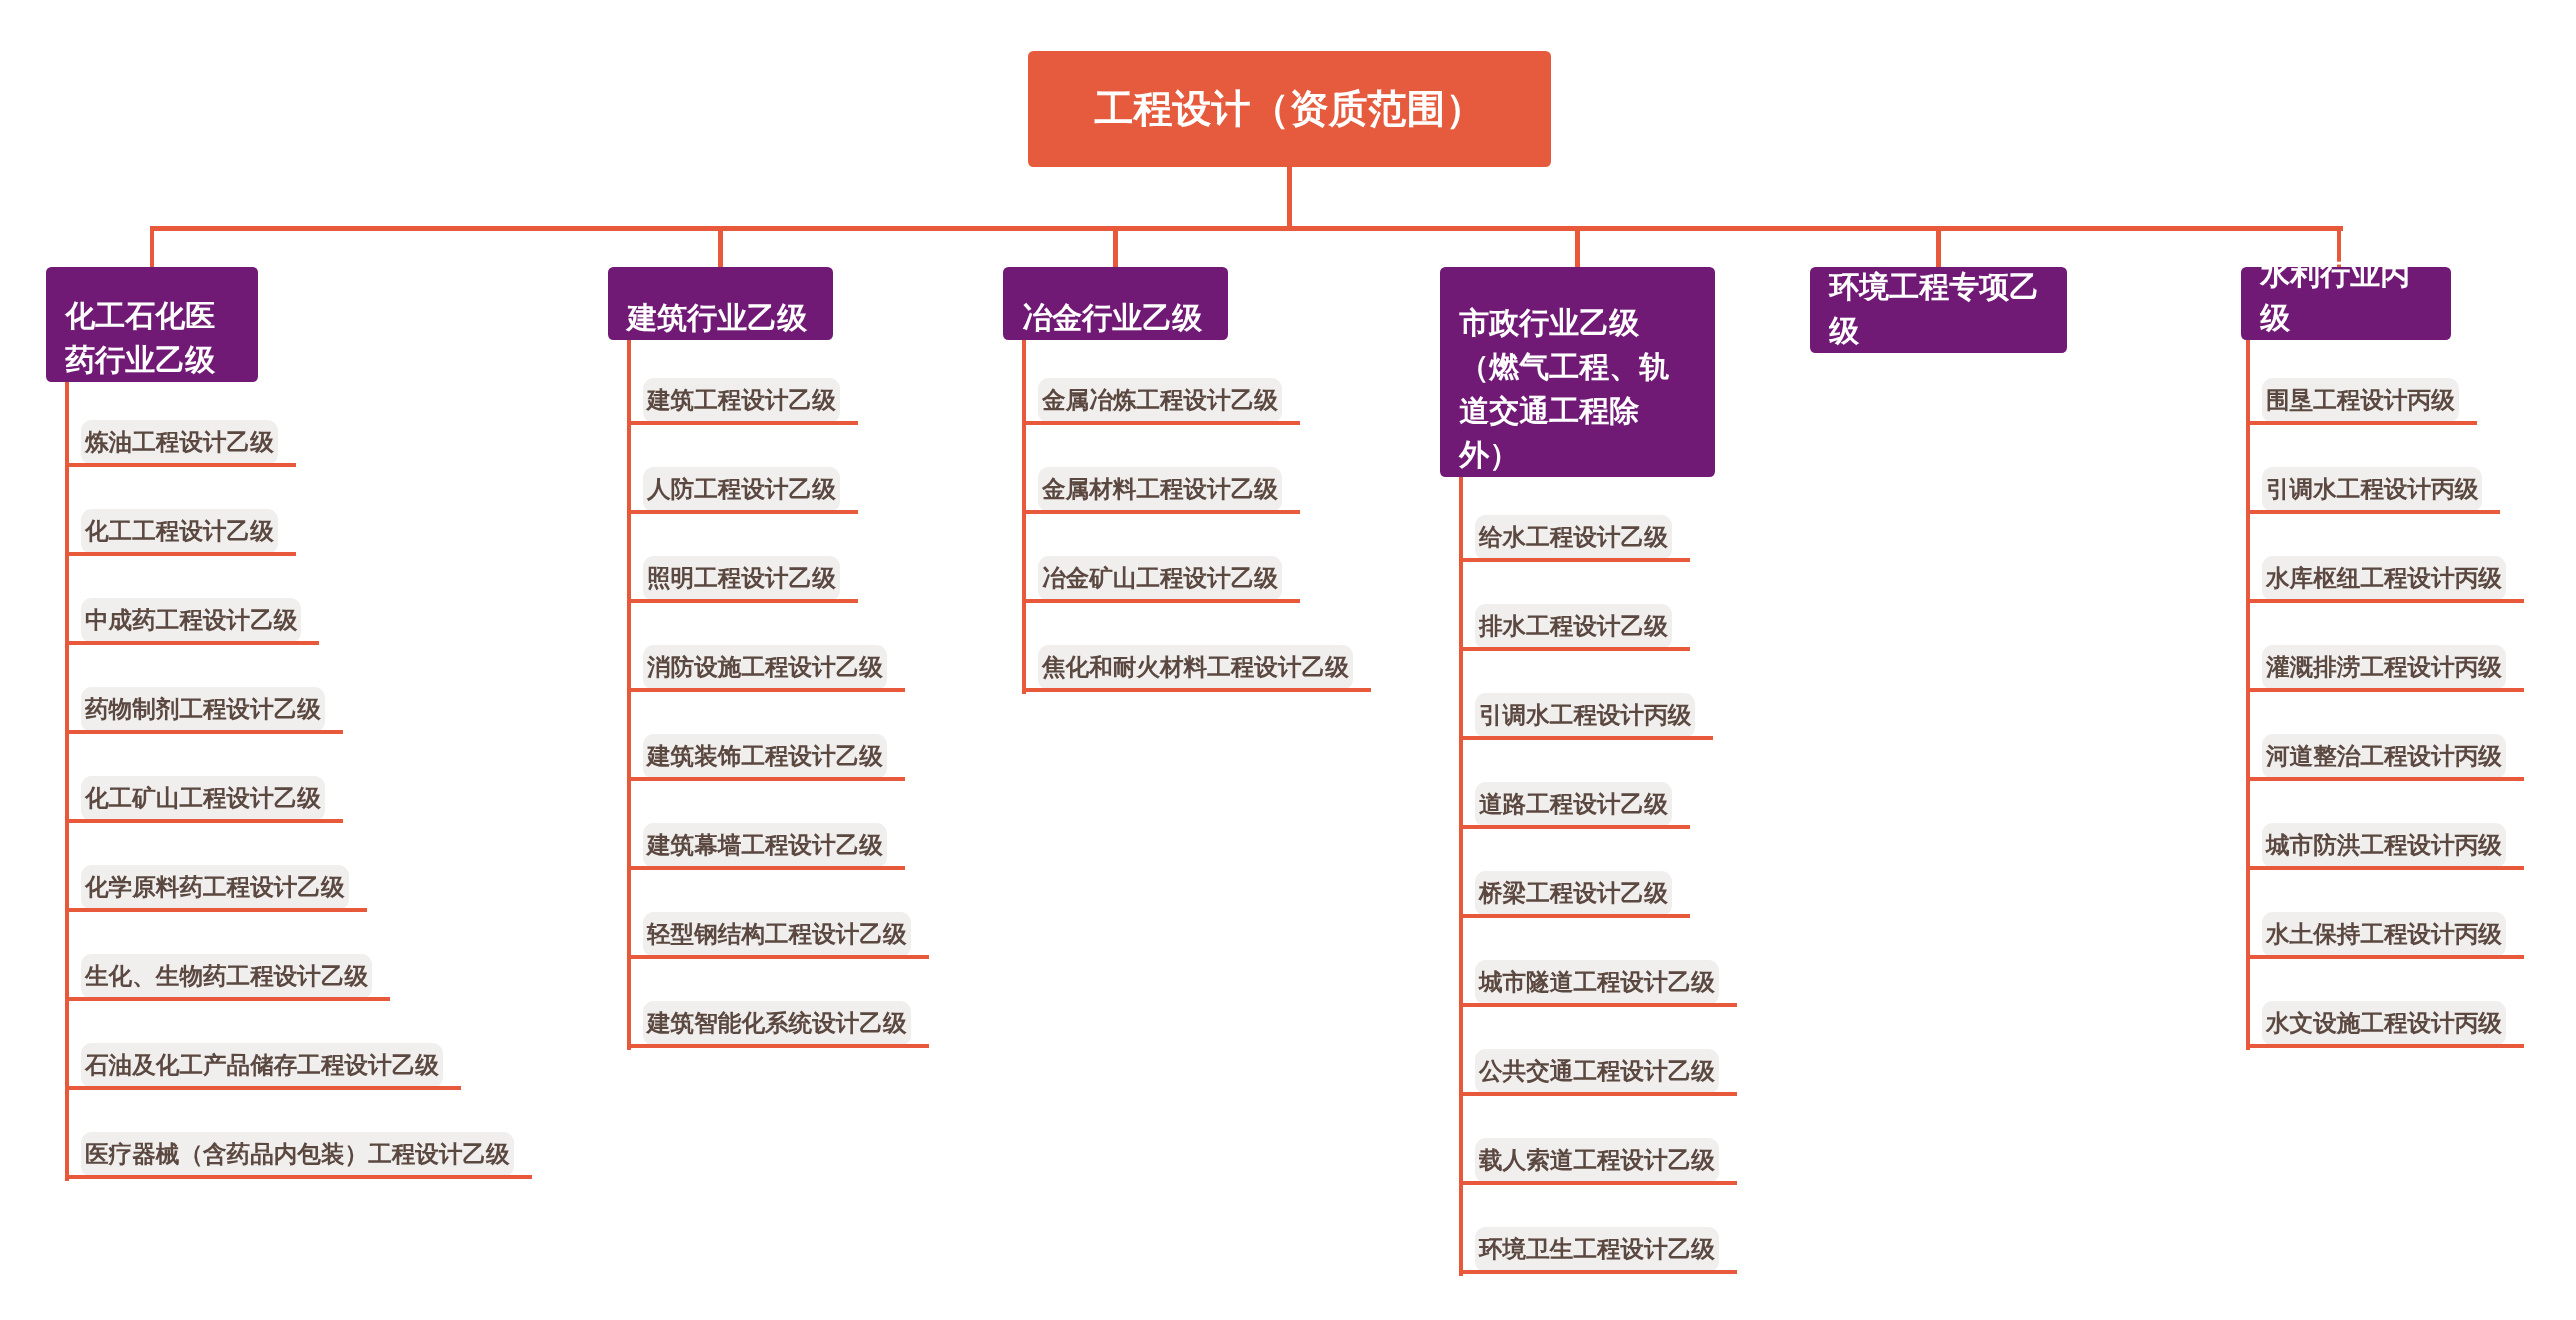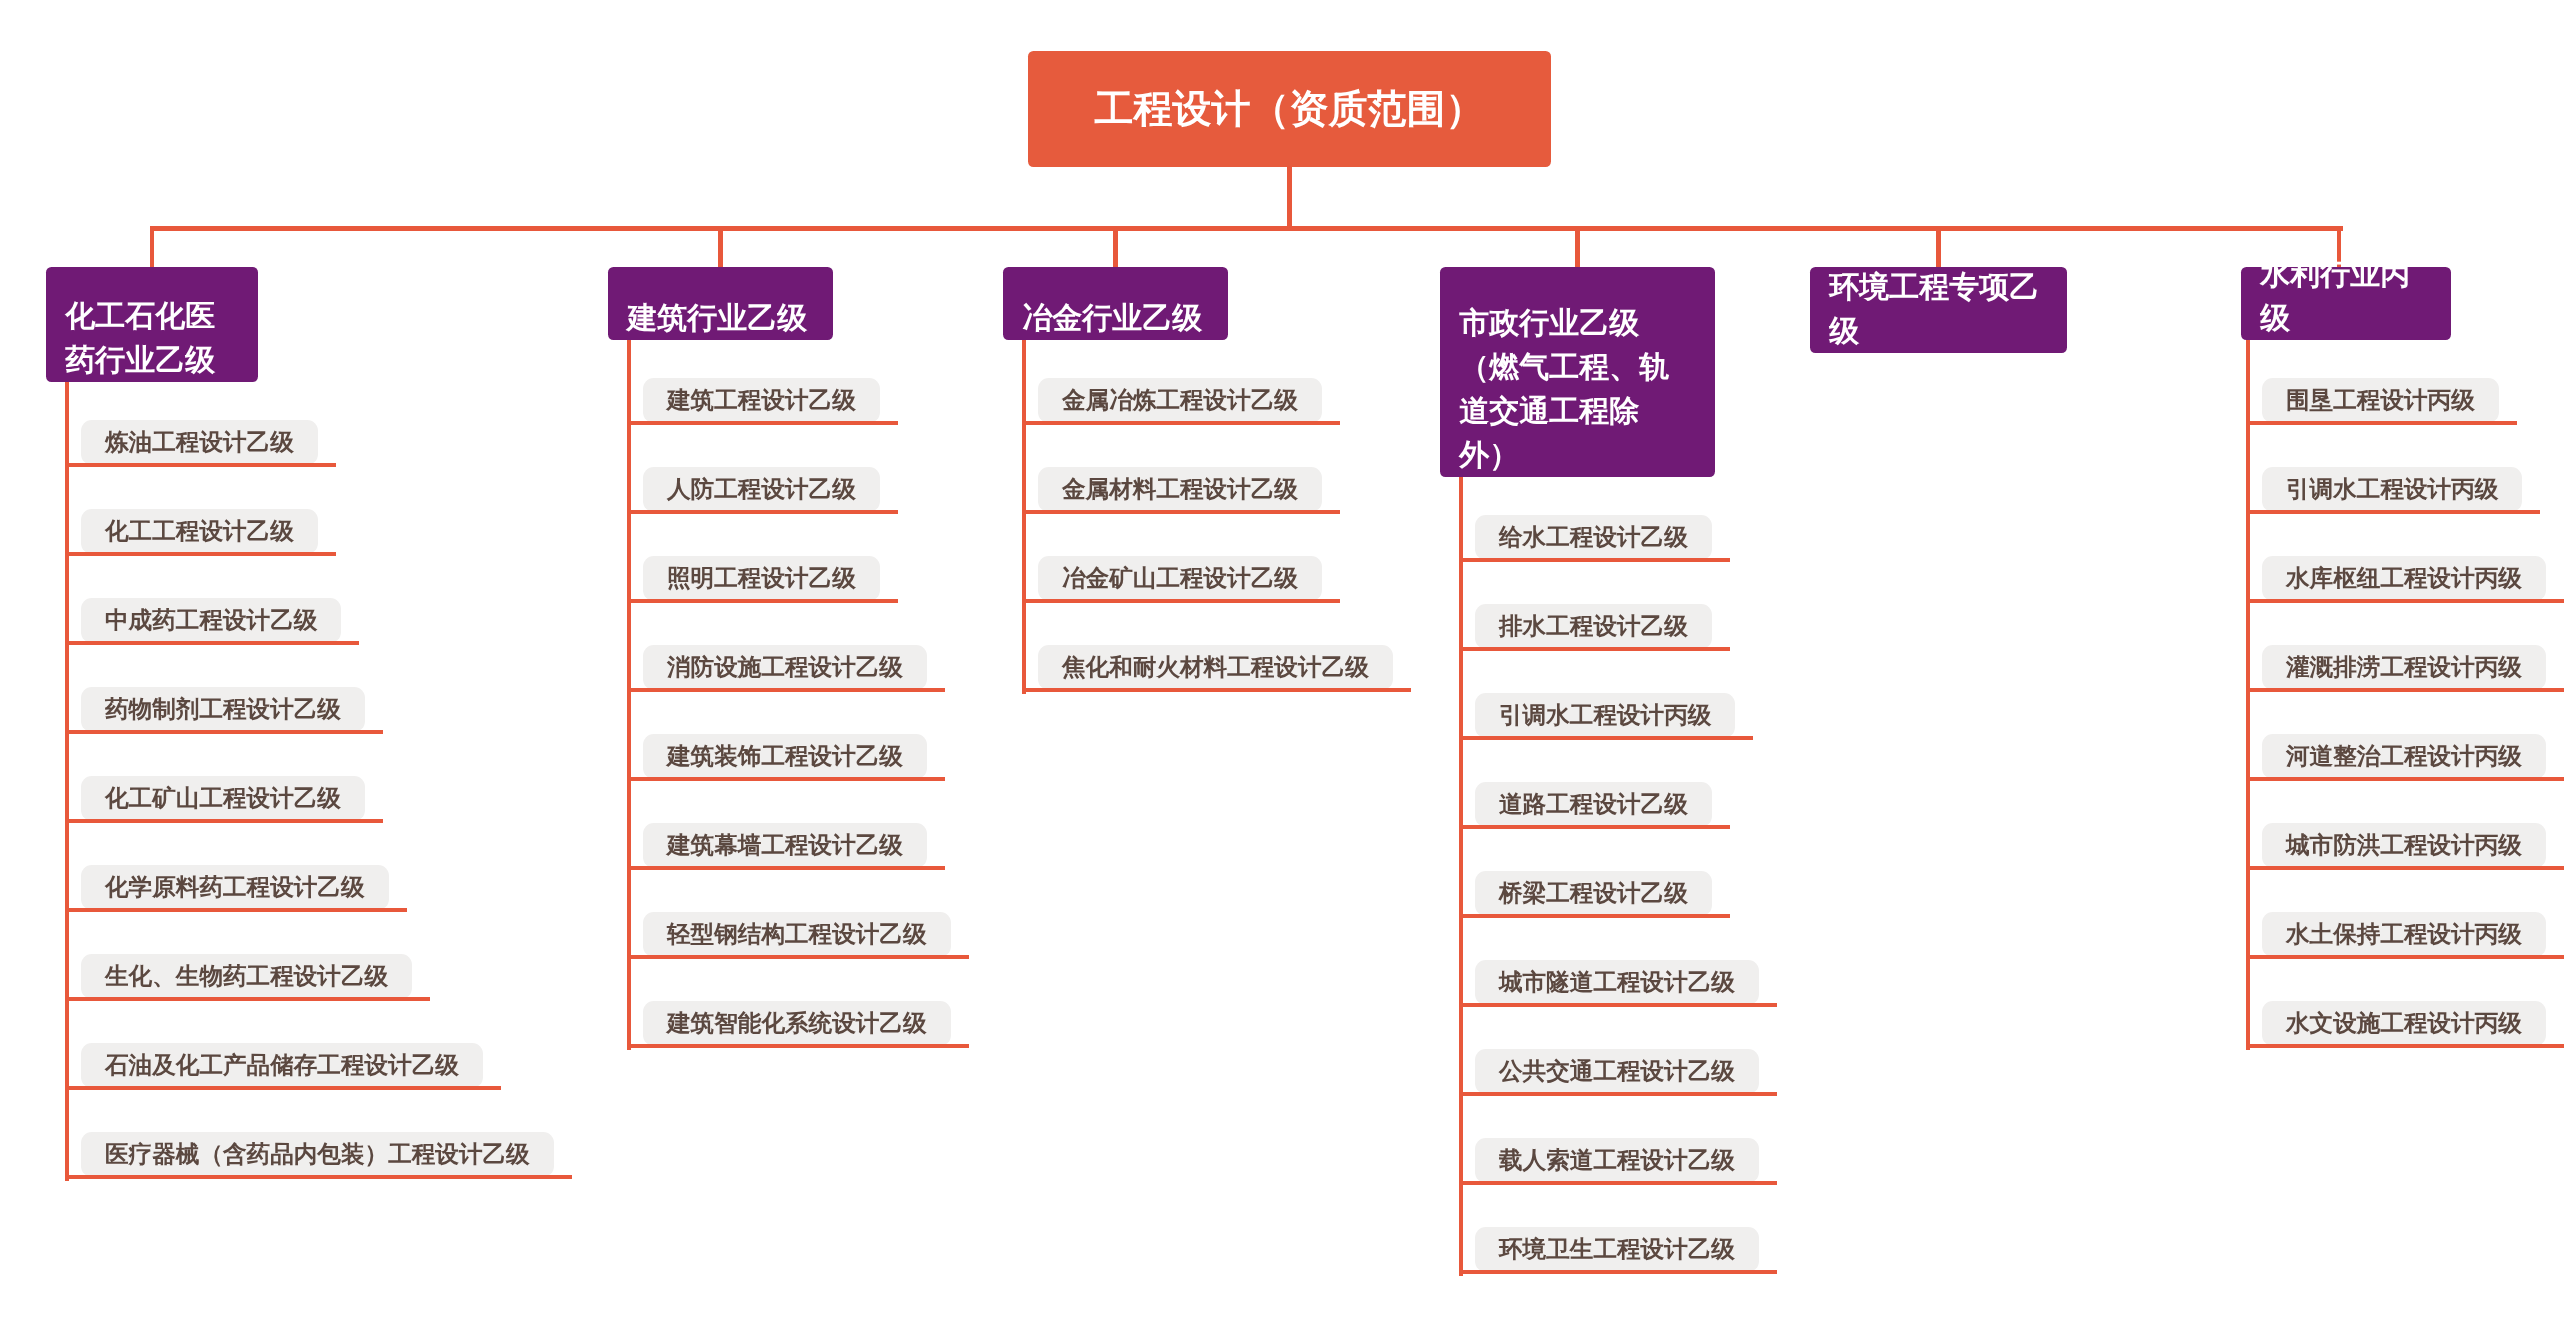--- a/index.html
+++ b/index.html
@@ -85,21 +85,21 @@
     position: relative;
     height: 45px;
     margin-bottom: 44px;
     width: max-content;
   }
   .item:last-child { margin-bottom: 0; }
   .pill {
     display: block;
     height: 45px;
     line-height: 45px;
-    padding: 0 24px;
+    padding: 0 4px;
     background: #F0EFEE;
     border-radius: 10.7px;
     color: #5B4840;
     font-size: 23.6px;
     font-weight: 700;
     white-space: nowrap;
   }
   .underline {
     position: absolute;
     left: -14.5px;

